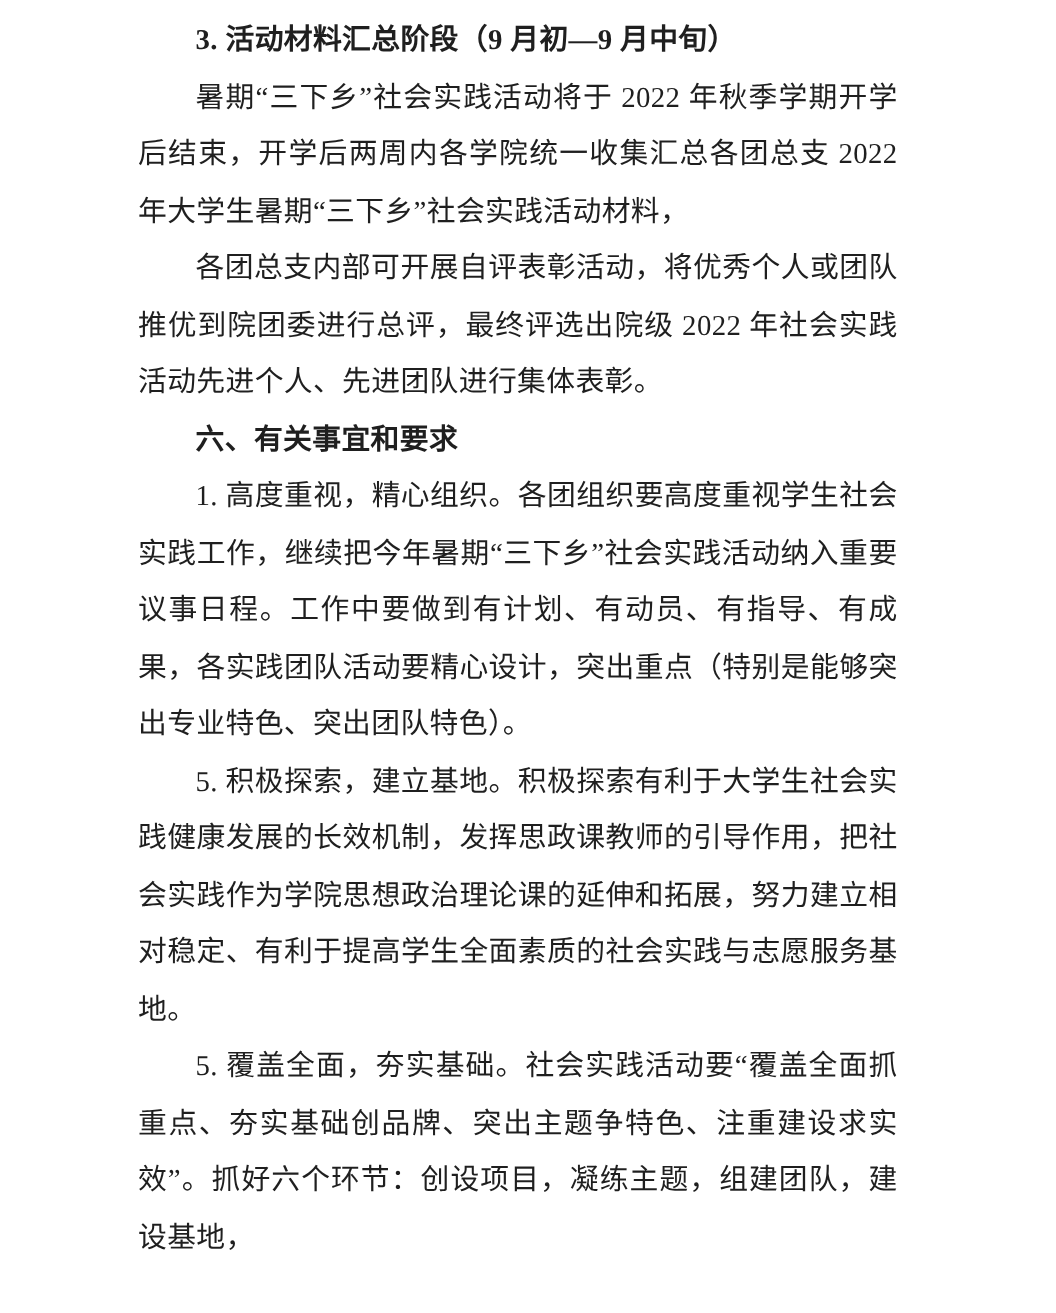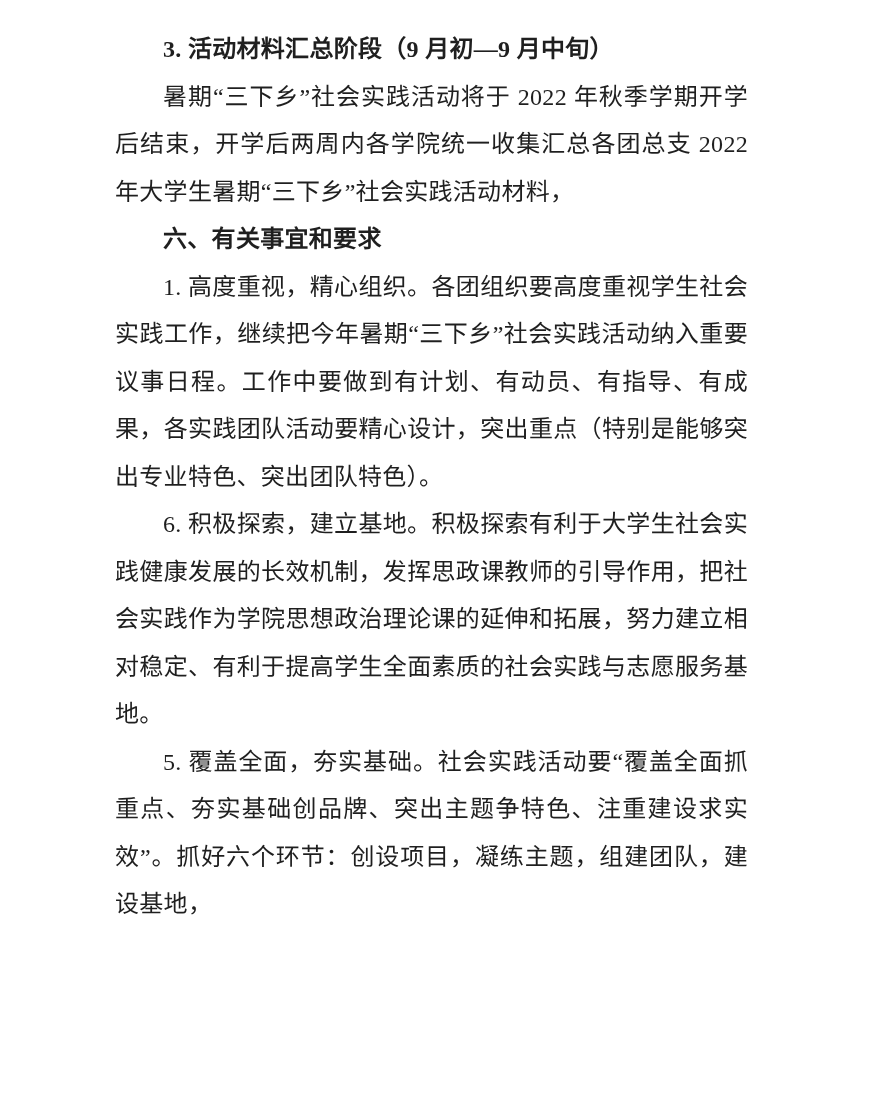--- a/index.html
+++ b/index.html
@@ -7,21 +7,21 @@
   body {
     width: 880px;
     height: 1094px;
     overflow: hidden;
     font-family: "Liberation Serif", "DejaVu Serif", serif;
   }
   .page {
     width: 880px;
     height: 1094px;
     background: #ffffff;
-    padding: 26px 132px 0 115px;
+    padding: 11px 132px 0 115px;
     color: #1f1f1f;
     font-size: 24px;
     line-height: 47.5px;
     letter-spacing: 0.3px;
     overflow: hidden;
   }
   .para {
     text-align: justify;
     text-justify: inter-character;
     text-indent: 2em;
@@ -33,22 +33,23 @@
 </head>
 <body>
 
 <div class="page">
 
   <p class="para heading">3. 活动材料汇总阶段（9 月初—9 月中旬）</p>
 
   <p class="para body">暑期“三下乡”社会实践活动将于 2022 年秋季学期开学后结束，开学后两周内各学院统一收集汇总各团总支 2022 年大学生暑期“三下乡”社会实践活动材料，</p>
 
 
+  <p class="para body">各团总支内部可开展自评表彰活动，将优秀个人或团队推优到院团委进行总评，最终评选出院级 2022 年社会实践活动先进个人、先进团队进行集体表彰。</p>
 
   <p class="para heading">六、有关事宜和要求</p>
 
   <p class="para body"><span class="lead">1. 高度重视，精心组织。</span><span>各团组织要高度重视学生社会实践工作，继续把今年暑期“三下乡”社会实践活动纳入重要议事日程。工作中要做到有计划、有动员、有指导、有成果，各实践团队活动要精心设计，突出重点（特别是能够突出专业特色、突出团队特色）。</span></p>
 
-  <p class="para body"><span class="lead">6. 积极探索，建立基地。</span><span>积极探索有利于大学生社会实践健康发展的长效机制，发挥思政课教师的引导作用，把社会实践作为学院思想政治理论课的延伸和拓展，努力建立相对稳定、有利于提高学生全面素质的社会实践与志愿服务基地。</span></p>
+  <p class="para body"><span class="lead">5. 积极探索，建立基地。</span><span>积极探索有利于大学生社会实践健康发展的长效机制，发挥思政课教师的引导作用，把社会实践作为学院思想政治理论课的延伸和拓展，努力建立相对稳定、有利于提高学生全面素质的社会实践与志愿服务基地。</span></p>
 
   <p class="para body"><span class="lead">5. 覆盖全面，夯实基础。</span><span>社会实践活动要“覆盖全面抓重点、夯实基础创品牌、突出主题争特色、注重建设求实效”。抓好六个环节：创设项目，凝练主题，组建团队，建设基地，</span></p>
 
 </div>
 
 </body></html>

